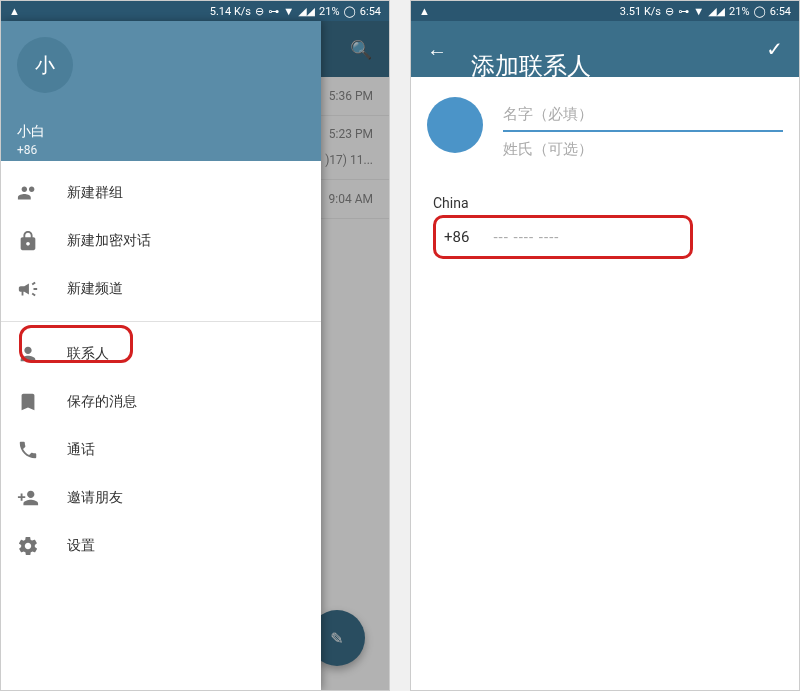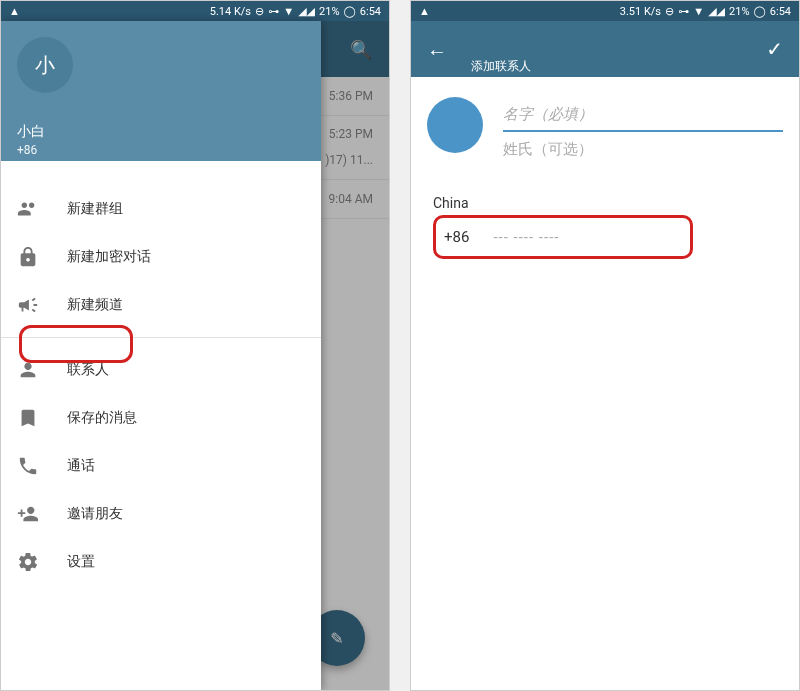--- a/index.html
+++ b/index.html
@@ -12,43 +12,43 @@
     
     
     .drawer-overlay { position: absolute; top: 20px; left: 0; right: 0; bottom: 0; background: rgba(0,0,0,0.3); }
     .drawer { position: absolute; top: 20px; left: 0; width: 320px; bottom: 0; background: #fff; box-shadow: 2px 0 8px rgba(0,0,0,0.3); }
     .drawer-header { height: 140px; background: #5a8ca8; padding: 16px; color: #fff; position: relative; }
     .avatar-lg { width: 56px; height: 56px; border-radius: 50%; background: #4b7e99; display: flex; align-items: center; justify-content: center; font-size: 20px; color: #fff; }
     .drawer-user { position: absolute; bottom: 4px; left: 16px; }
     .drawer-username { font-size: 14px; font-weight: 500; }
     .drawer-phone { font-size: 12px; opacity: 0.9; margin-top: 2px; }
     
-    .drawer-menu { padding: 24px 0; }
+    .drawer-menu { padding: 8px 0; }
     .menu-item { display: flex; align-items: center; height: 48px; padding: 0 16px; gap: 28px; font-size: 14px; color: #333; cursor: pointer; }
     .menu-icon { width: 22px; height: 22px; display: flex; align-items: center; justify-content: center; color: #757575; }
     .menu-divider { height: 1px; background: #e0e0e0; margin: 8px 0; }
     
     .highlight-box { border: 3px solid #d32020; border-radius: 12px; position: absolute; pointer-events: none; }
     .highlight-1 { top: 324px; left: 18px; width: 114px; height: 38px; }
     
     
     .chat-bg { position: absolute; top: 20px; left: 0; right: 0; bottom: 0; }
     .chat-header { height: 56px; background: #3b6f8a; display: flex; align-items: center; justify-content: flex-end; padding: 0 16px; }
     .chat-list-item { padding: 12px 16px; border-bottom: 1px solid #eee; display: flex; justify-content: flex-end; align-items: center; font-size: 12px; color: #888; }
     .fab { position: absolute; bottom: 24px; right: 24px; width: 56px; height: 56px; border-radius: 50%; background: #3b6f8a; display: flex; align-items: center; justify-content: center; box-shadow: 0 4px 8px rgba(0,0,0,0.3); }
     
     
     .add-header { height: 56px; background: #3b6f8a; display: flex; align-items: center; padding: 0 16px; color: #fff; gap: 24px; }
-    .add-title { font-size: 12px; flex: 1; margin-top: 34px; }
+    .add-title { font-size: 24px; flex: 1; margin-top: 34px; }
     .add-body { padding: 20px 16px; }
     .avatar-row { display: flex; gap: 20px; align-items: flex-start; }
     .avatar-new { width: 56px; height: 56px; border-radius: 50%; background: #4b94c8; flex-shrink: 0; }
     .name-fields { flex: 1; }
     .field { border: none; border-bottom: 2px solid transparent; padding: 8px 0; font-size: 15px; width: 100%; outline: none; color: #333; }
-    .field.active { border-bottom-color: #4b94c8; font-style: italic; }
+    .field.active { border-bottom-color: #4b94c8; }
     .field::placeholder { color: #aaa; }
     .field.surname { border-bottom: none; color: #aaa; }
     
     .country-section { margin-top: 30px; padding-left: 6px; }
     .country-label { font-size: 14px; color: #333; margin-bottom: 8px; }
     .phone-row { display: flex; gap: 24px; align-items: center; font-size: 15px; padding: 6px 0; }
     .phone-code { color: #333; }
     .phone-placeholder { color: #aaa; letter-spacing: 1px; }
     .highlight-2 { border: 3px solid #d32020; border-radius: 10px; padding: 4px 8px; margin-top: -4px; width: 260px; }
     

